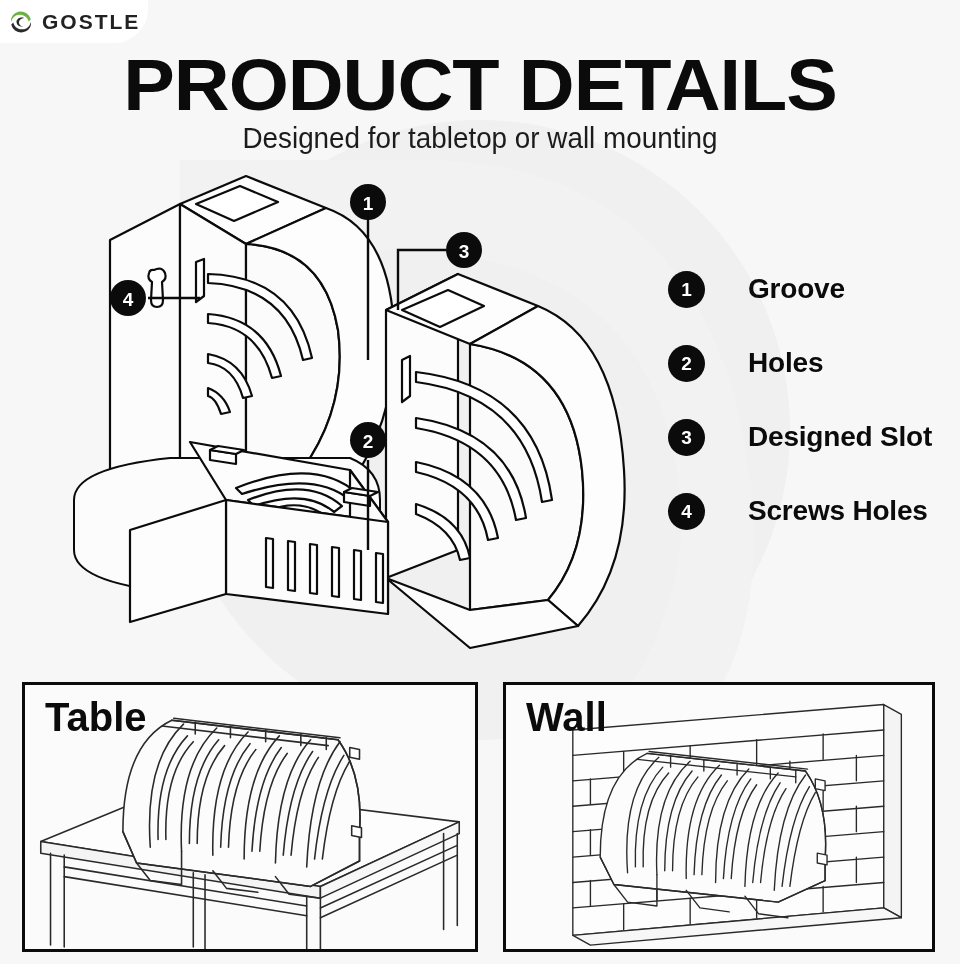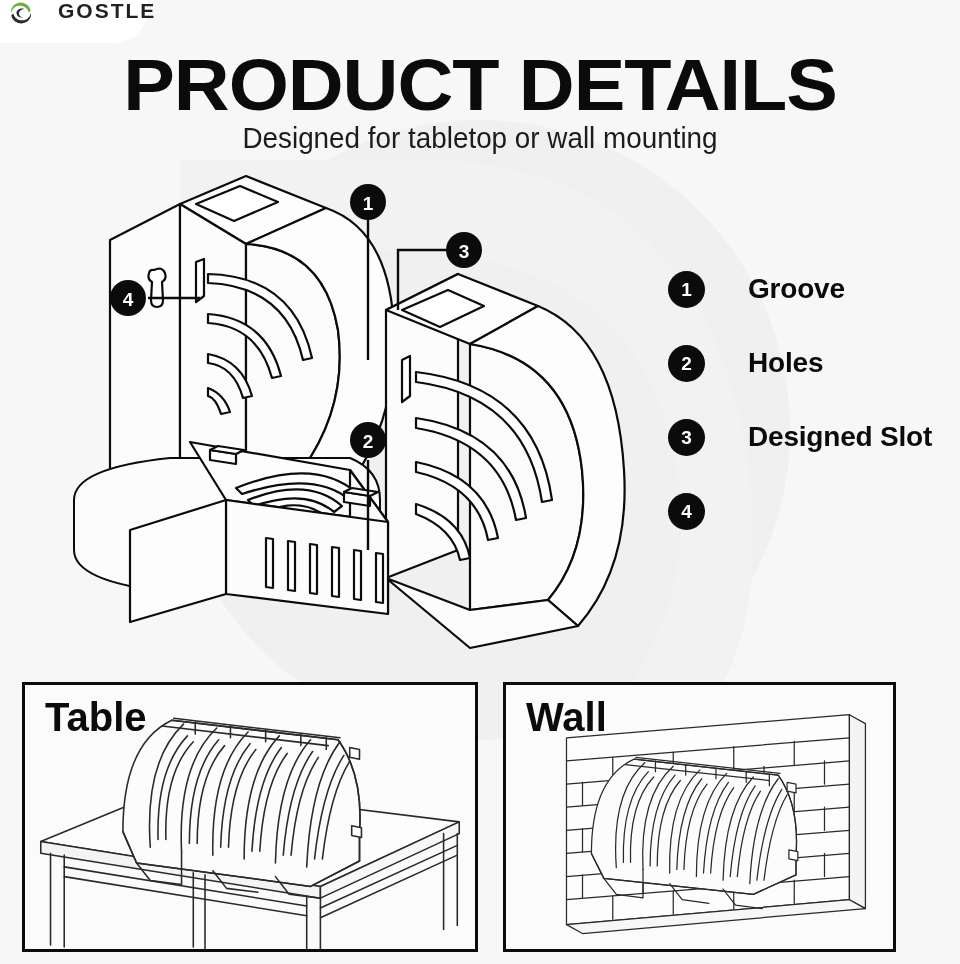--- a/index.html
+++ b/index.html
@@ -19,21 +19,21 @@
     background:#f0f0f0;
   }
   .wm-swoosh{
     left:120px;top:120px;width:700px;height:620px;
   }
 
   
   .logo-badge{
     position:absolute;left:0;top:0;height:43px;width:148px;
     background:#ffffff;border-bottom-right-radius:34px;
-    display:flex;gap:24px;padding-left:8px;
+    display:flex;align-items:center;gap:8px;padding-left:8px;
     box-sizing:border-box;z-index:6;
   }
   .logo-mark{width:26px;height:26px;flex:0 0 26px;display:block;}
   .logo-word{
     font-size:21px;font-weight:bold;letter-spacing:2.0px;color:#222222;
     line-height:1;
   }
 
   
   .title{
@@ -68,21 +68,21 @@
     white-space:nowrap;letter-spacing:-.2px;
   }
 
   
   .panel{
     position:absolute;top:682px;height:270px;
     border:3px solid #0b0b0b;background:#fbfbfb;box-sizing:border-box;
     overflow:hidden;z-index:4;
   }
   .panel-table{left:22px;width:456px;}
-  .panel-wall{left:503px;width:393px;}
+  .panel-wall{left:503px;width:432px;}
   .panel-label{
     position:absolute;left:20px;top:12px;
     font-size:40px;font-weight:bold;color:#0b0b0b;line-height:1;
     z-index:3;
   }
   .panel-art{position:absolute;left:0;top:0;width:100%;height:100%;}
 </style>
 </head>
 <body>
 
@@ -218,20 +218,21 @@
     <div class="legend-row">
       <div class="badge">2</div>
       <div class="legend-label">Holes</div>
     </div>
     <div class="legend-row">
       <div class="badge">3</div>
       <div class="legend-label">Designed Slot</div>
     </div>
     <div class="legend-row">
       <div class="badge">4</div>
+      <div class="legend-label">Screws Holes</div>
     </div>
   </div>
 
   <div class="panel panel-table">
     <div class="panel-label">Table</div>
     <svg class="panel-art" viewBox="0 0 456 270">
       <g fill="none" stroke="#2a2a2a" stroke-width="1.6" stroke-linejoin="round" stroke-linecap="round">
 
         <path d="M14 160 L150 104 L442 140 L300 206 Z" fill="#fdfdfd"></path>
         <path d="M14 160 L14 172 L300 218 L300 206 Z" fill="#f4f4f4"></path>

